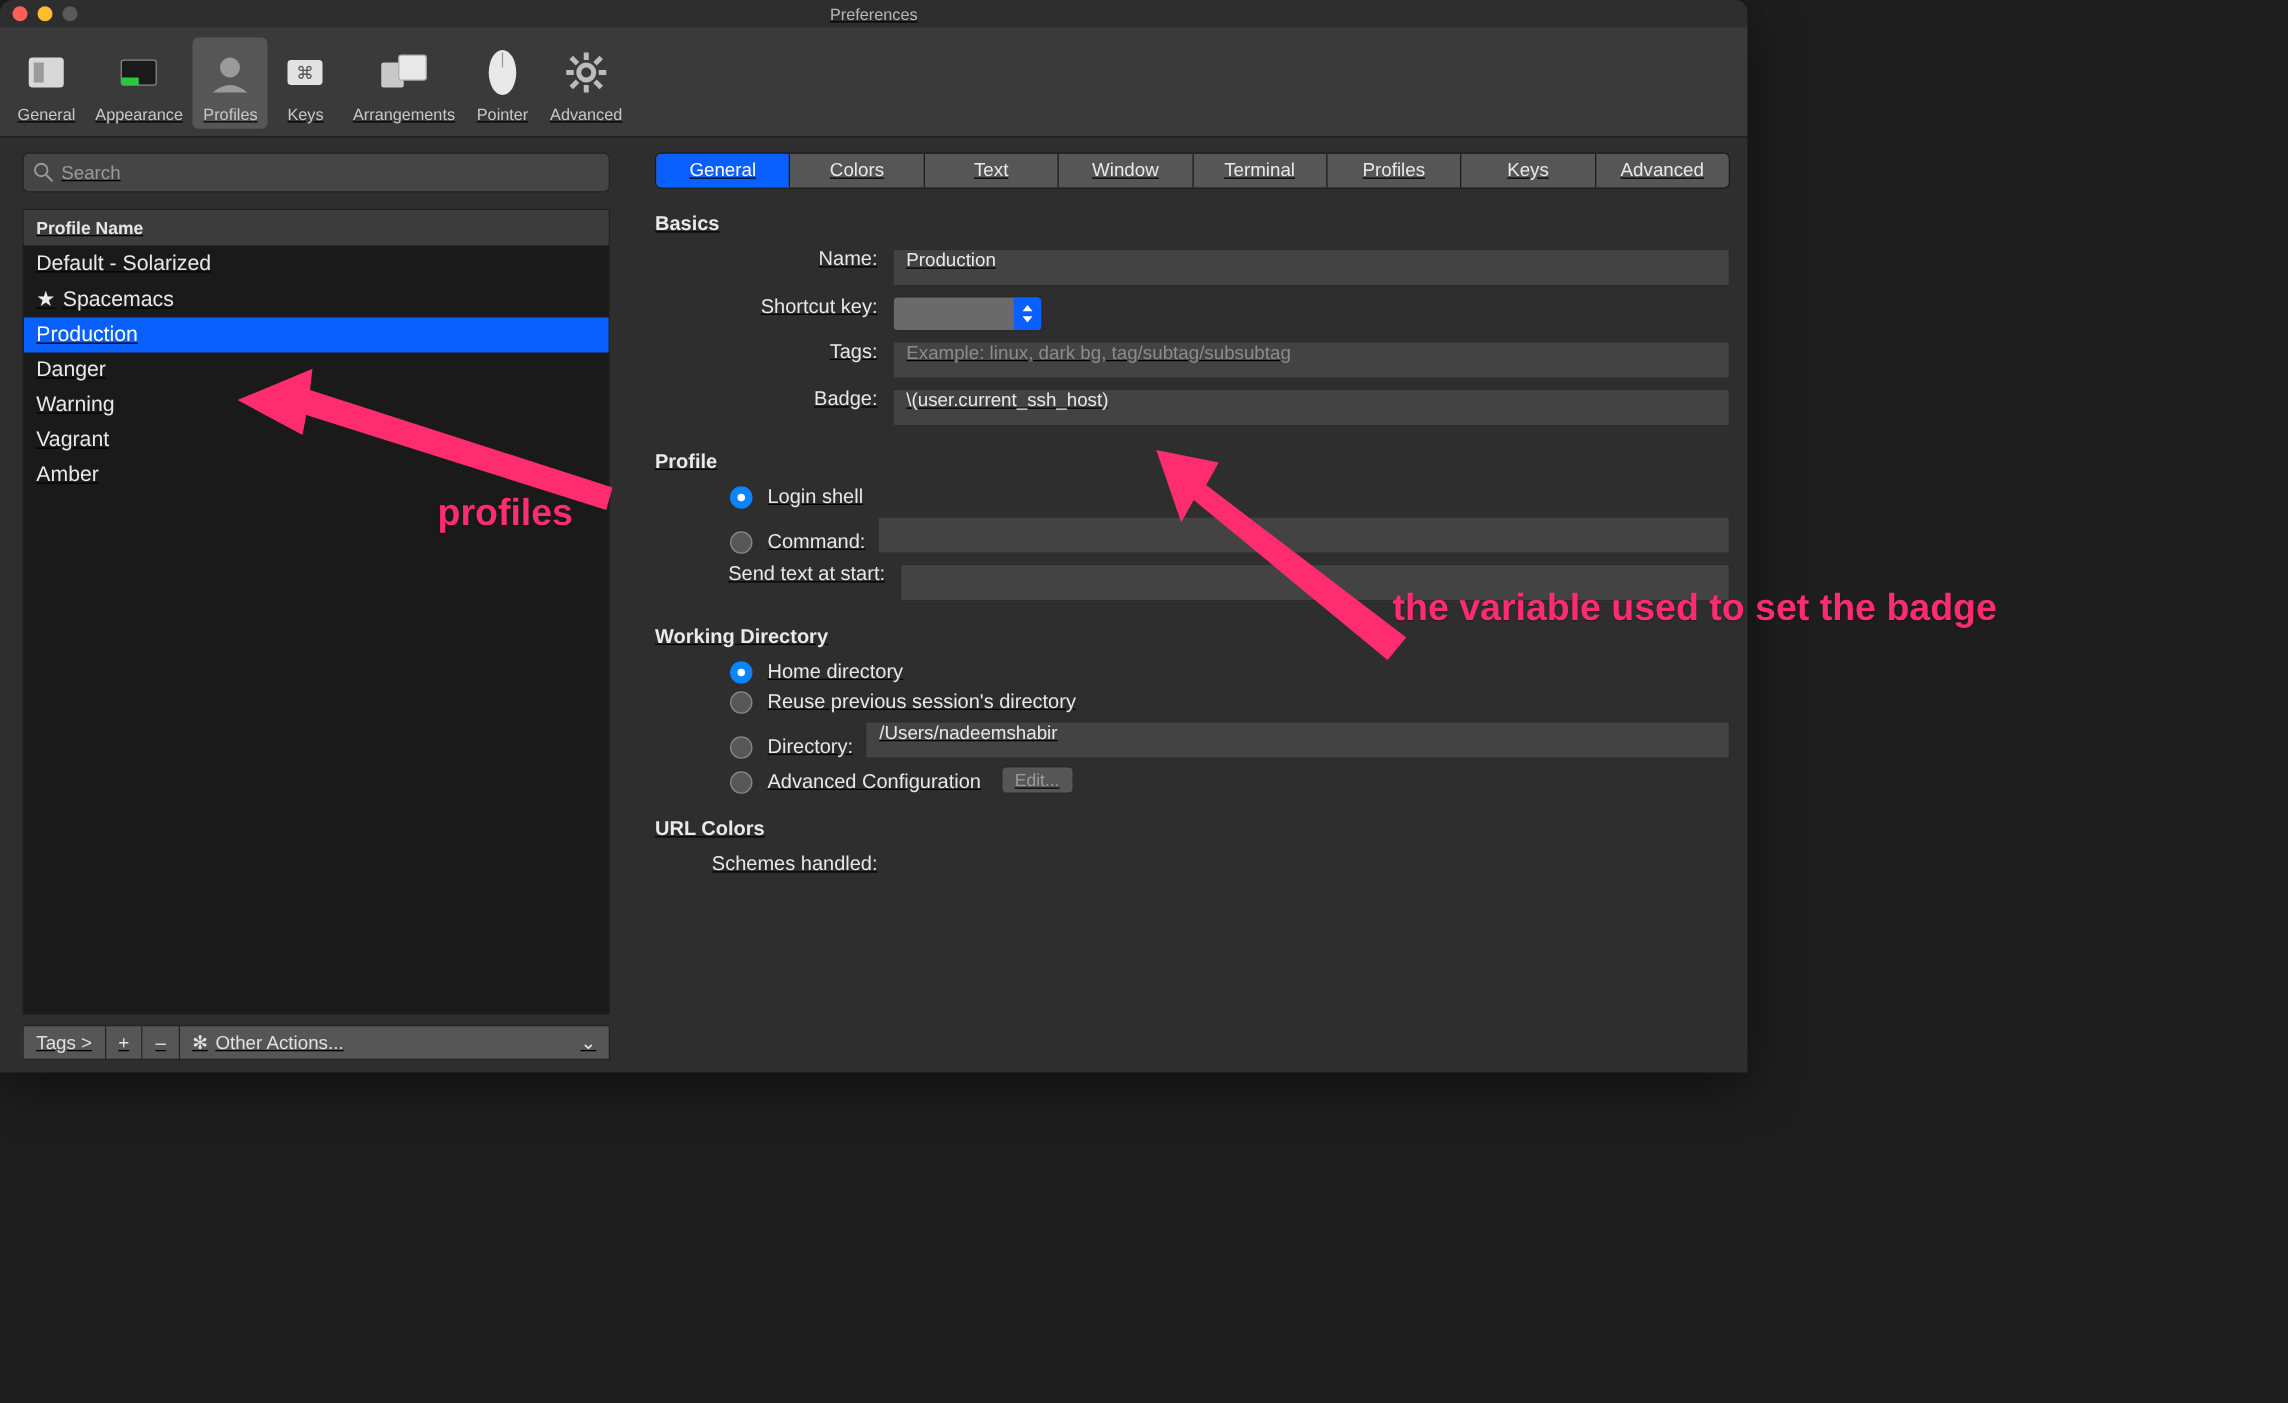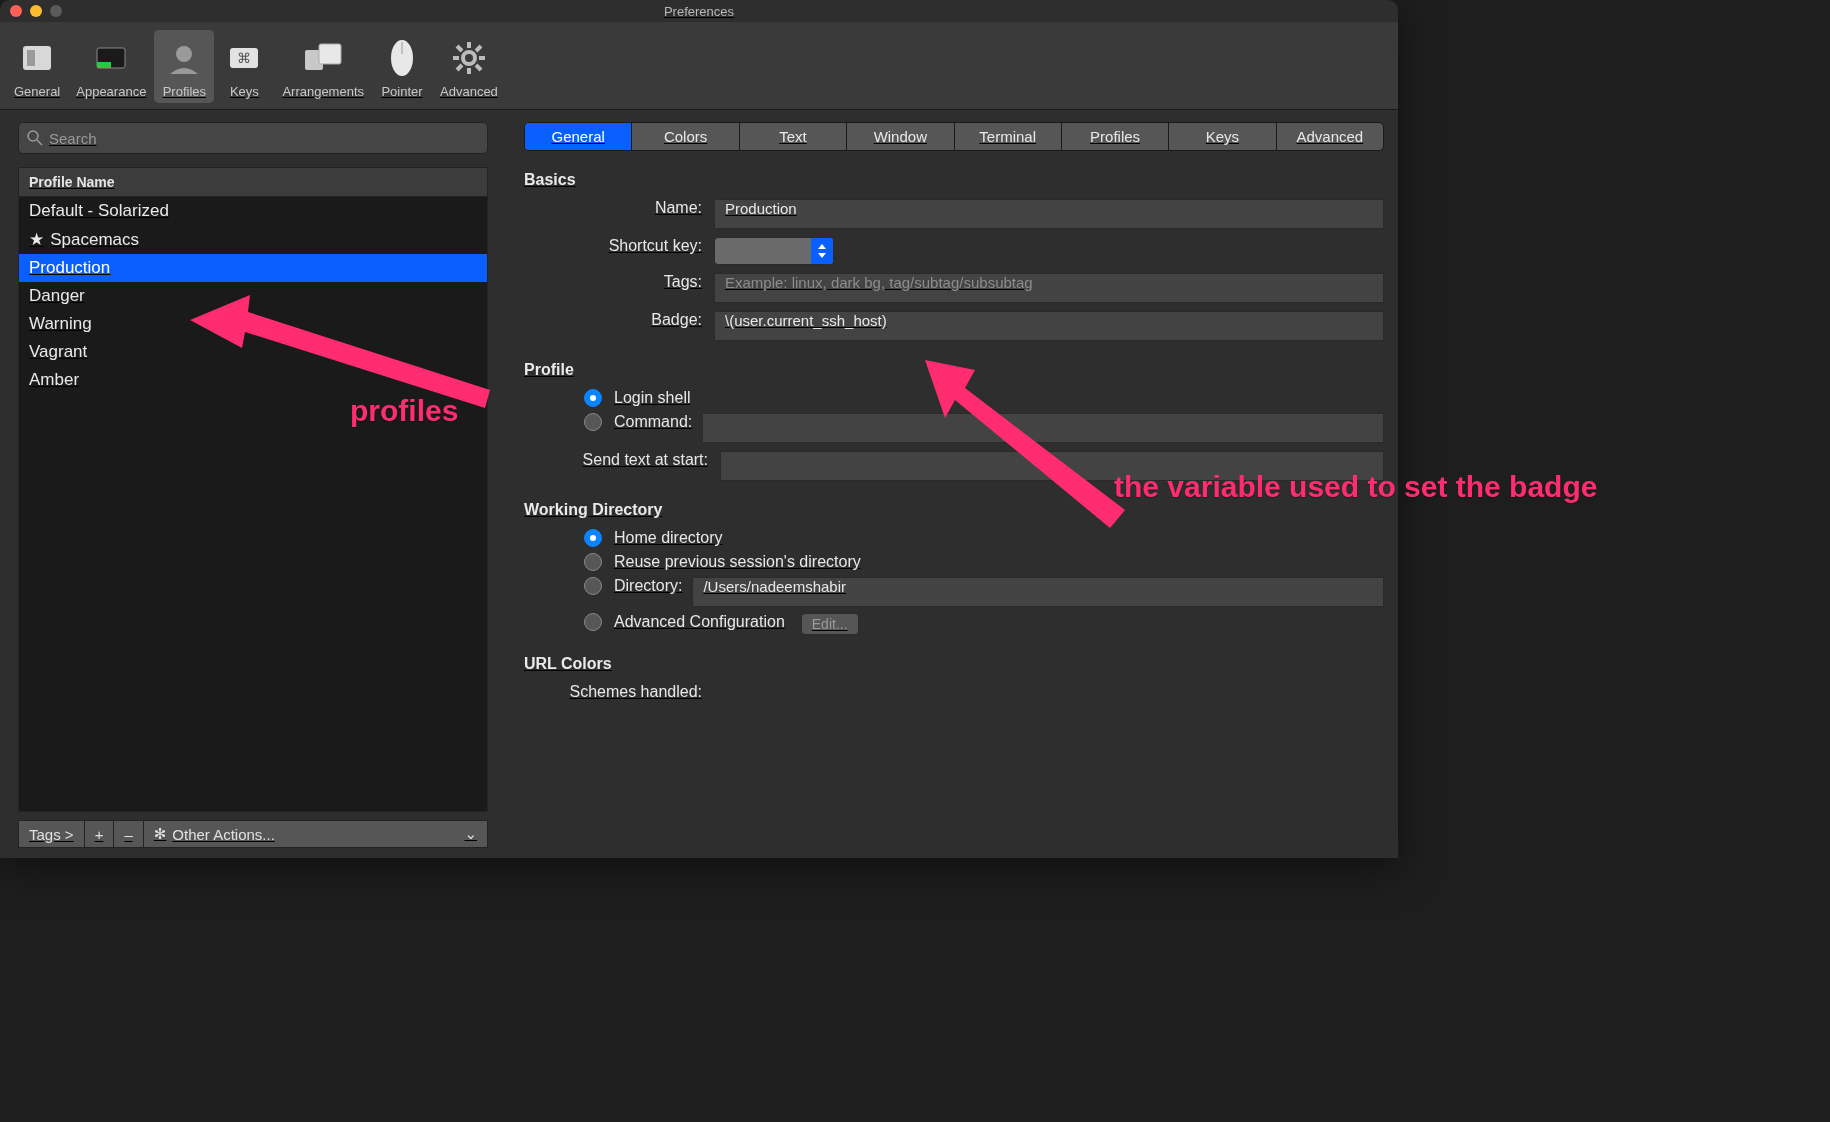--- a/index.html
+++ b/index.html
@@ -127,21 +127,21 @@
   .select .caret {
     background:#0a60ff; width:22px; height:100%; display:flex;
     flex-direction:column; align-items:center; justify-content:center;
   }
   .radio { width:18px; height:18px; border-radius:50%; border:1px solid #888;
     background:#575757; display:inline-block; margin-right:8px; vertical-align:middle;
     position:relative;
   }
   .radio.on { background:#0a84ff; border-color:#0a84ff; }
   .radio.on::after { content:""; position:absolute; inset:5px; background:#fff; border-radius:50%; }
-  .rinline { display:flex; align-items:flex-start; margin:6px 0 6px 60px; color:#e8e8e8; font-size:16px; }
+  .rinline { display:flex; align-items:flex-end; margin:6px 0 6px 60px; color:#e8e8e8; font-size:16px; }
   .rinline .rlabel-inline { margin-left:4px; }
   .dirinput { flex:1; margin-left:10px; }
   .editbtn {
     background:#565656; border:1px solid #2a2a2a; color:#9a9a9a;
     font-size:14px; padding:2px 10px; border-radius:4px; margin-left:16px;
   }
   .urlselect {
     background:#565656; border:1px solid #2a2a2a; border-radius:4px;
     height:30px; display:flex; align-items:center; padding-left:10px;
     color:#dcdcdc; font-size:15px; flex:1; position:relative;

